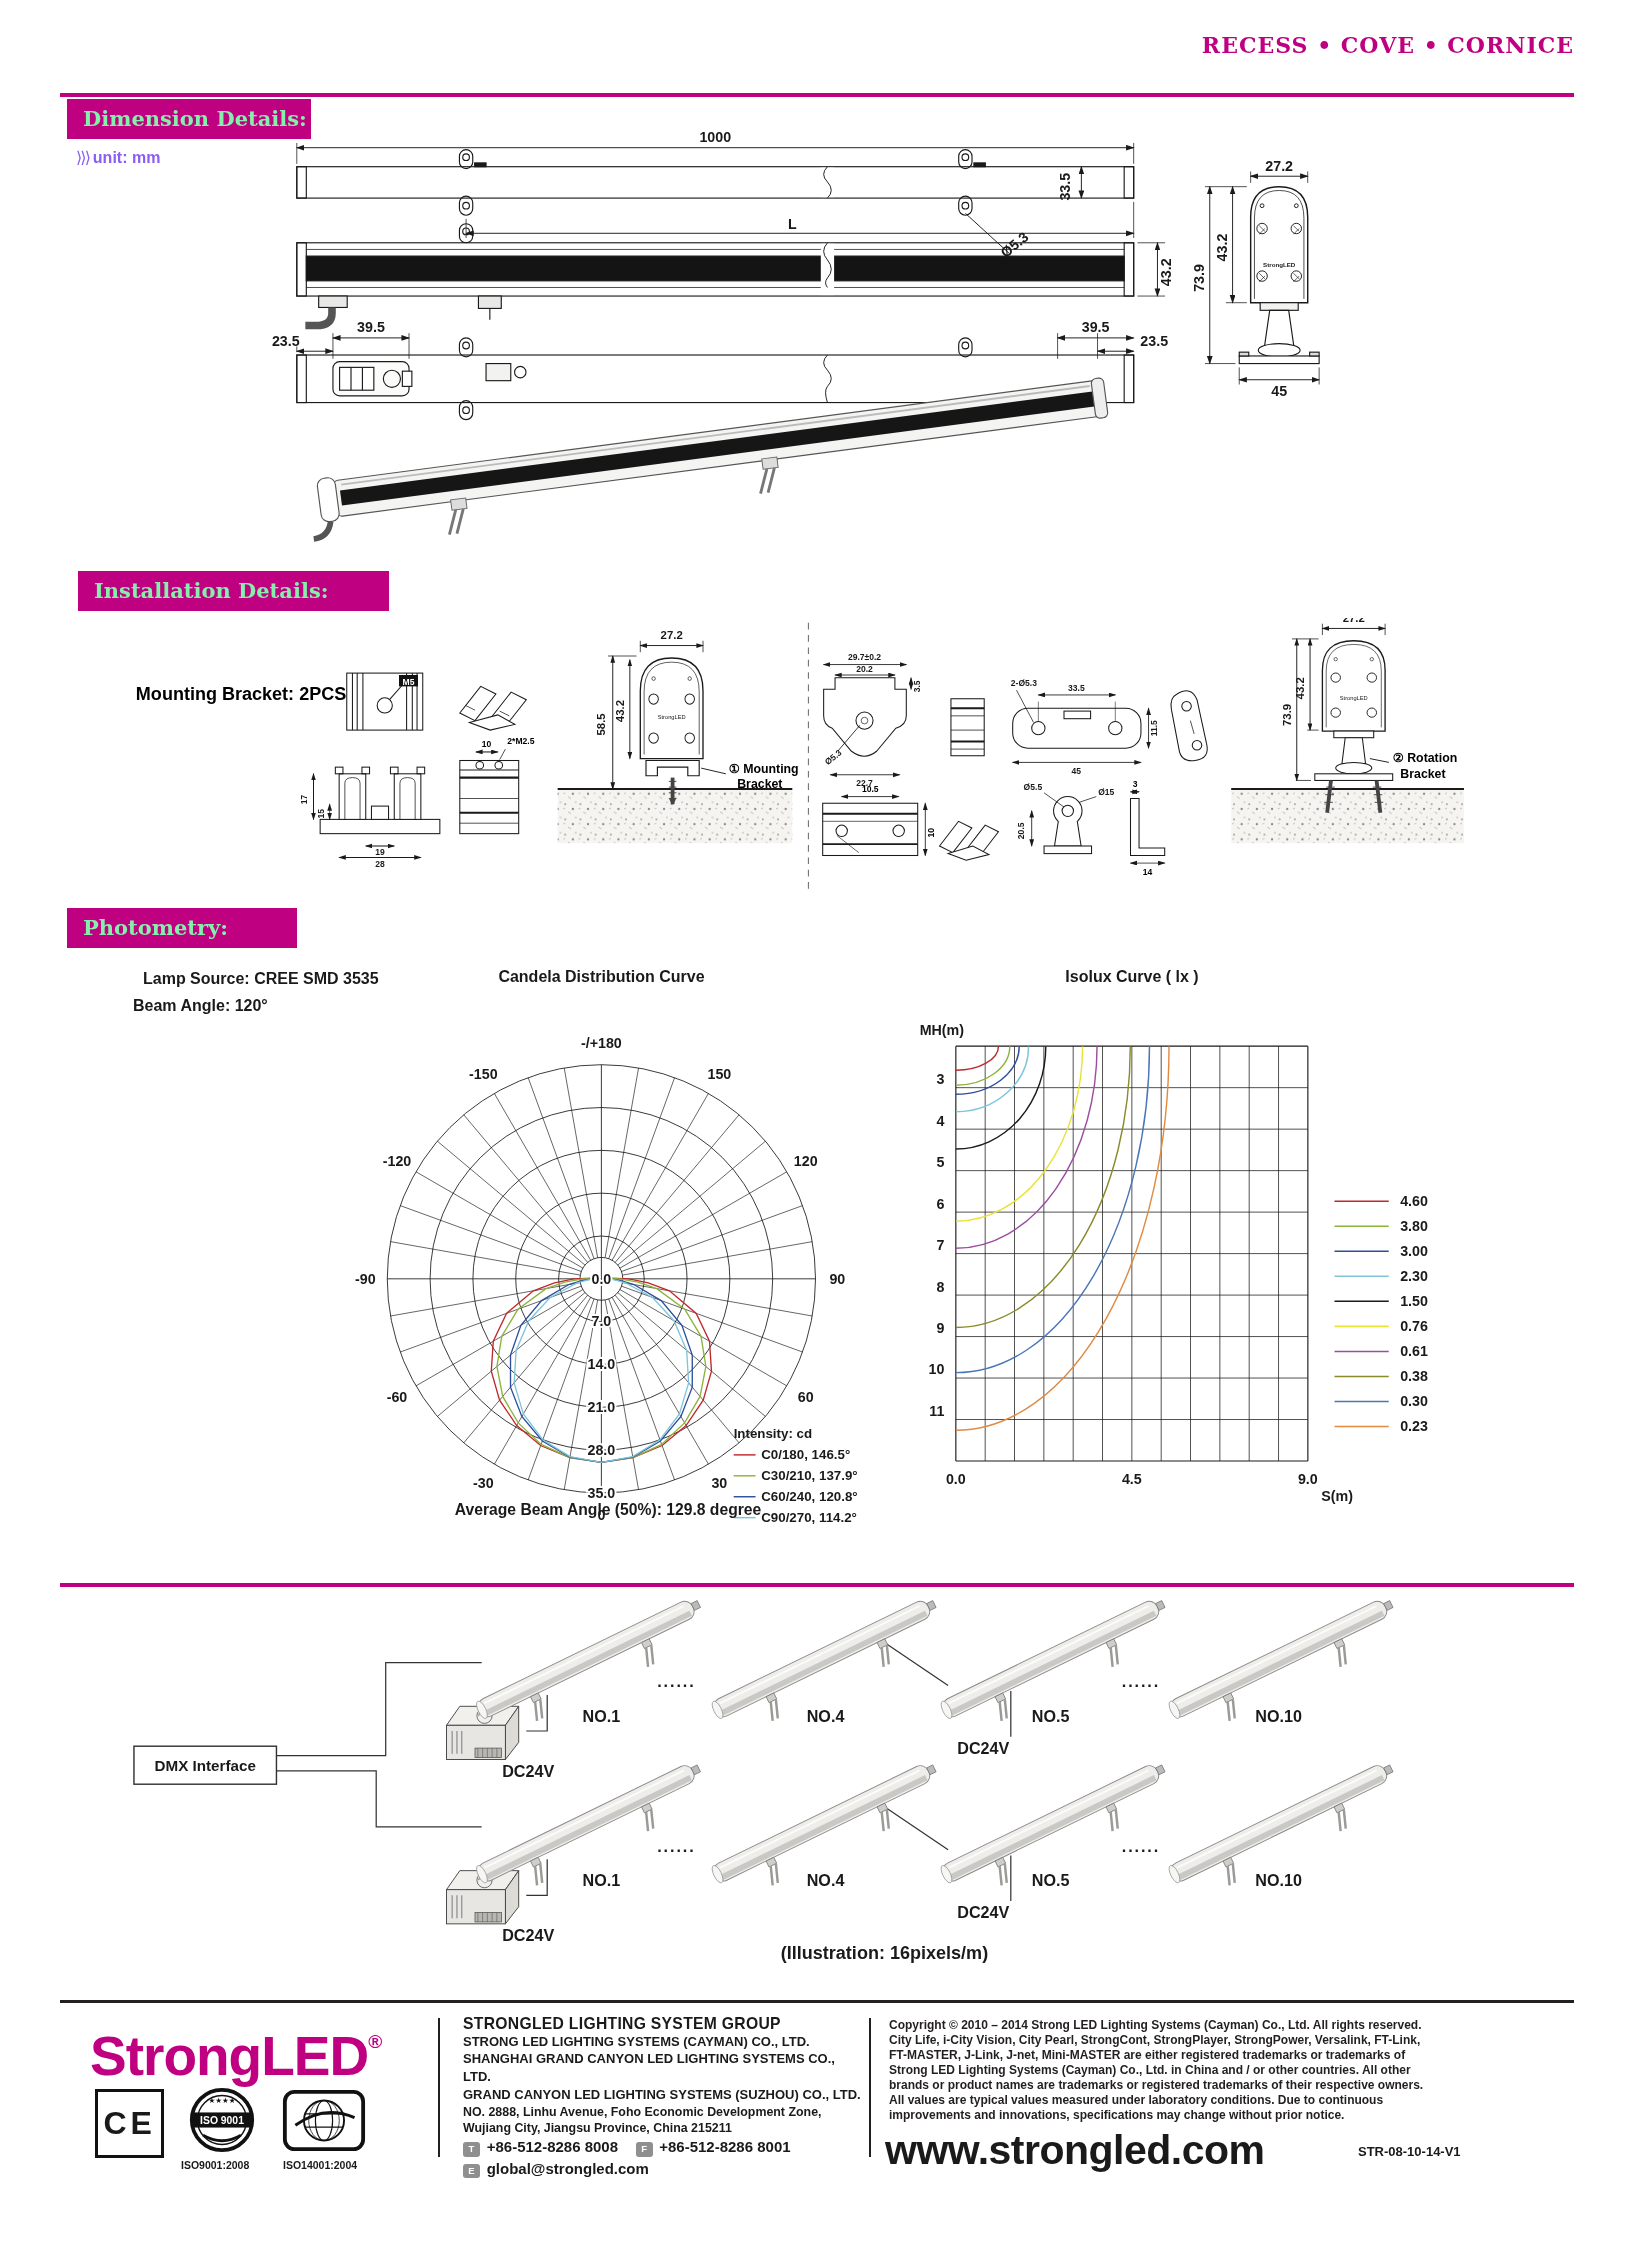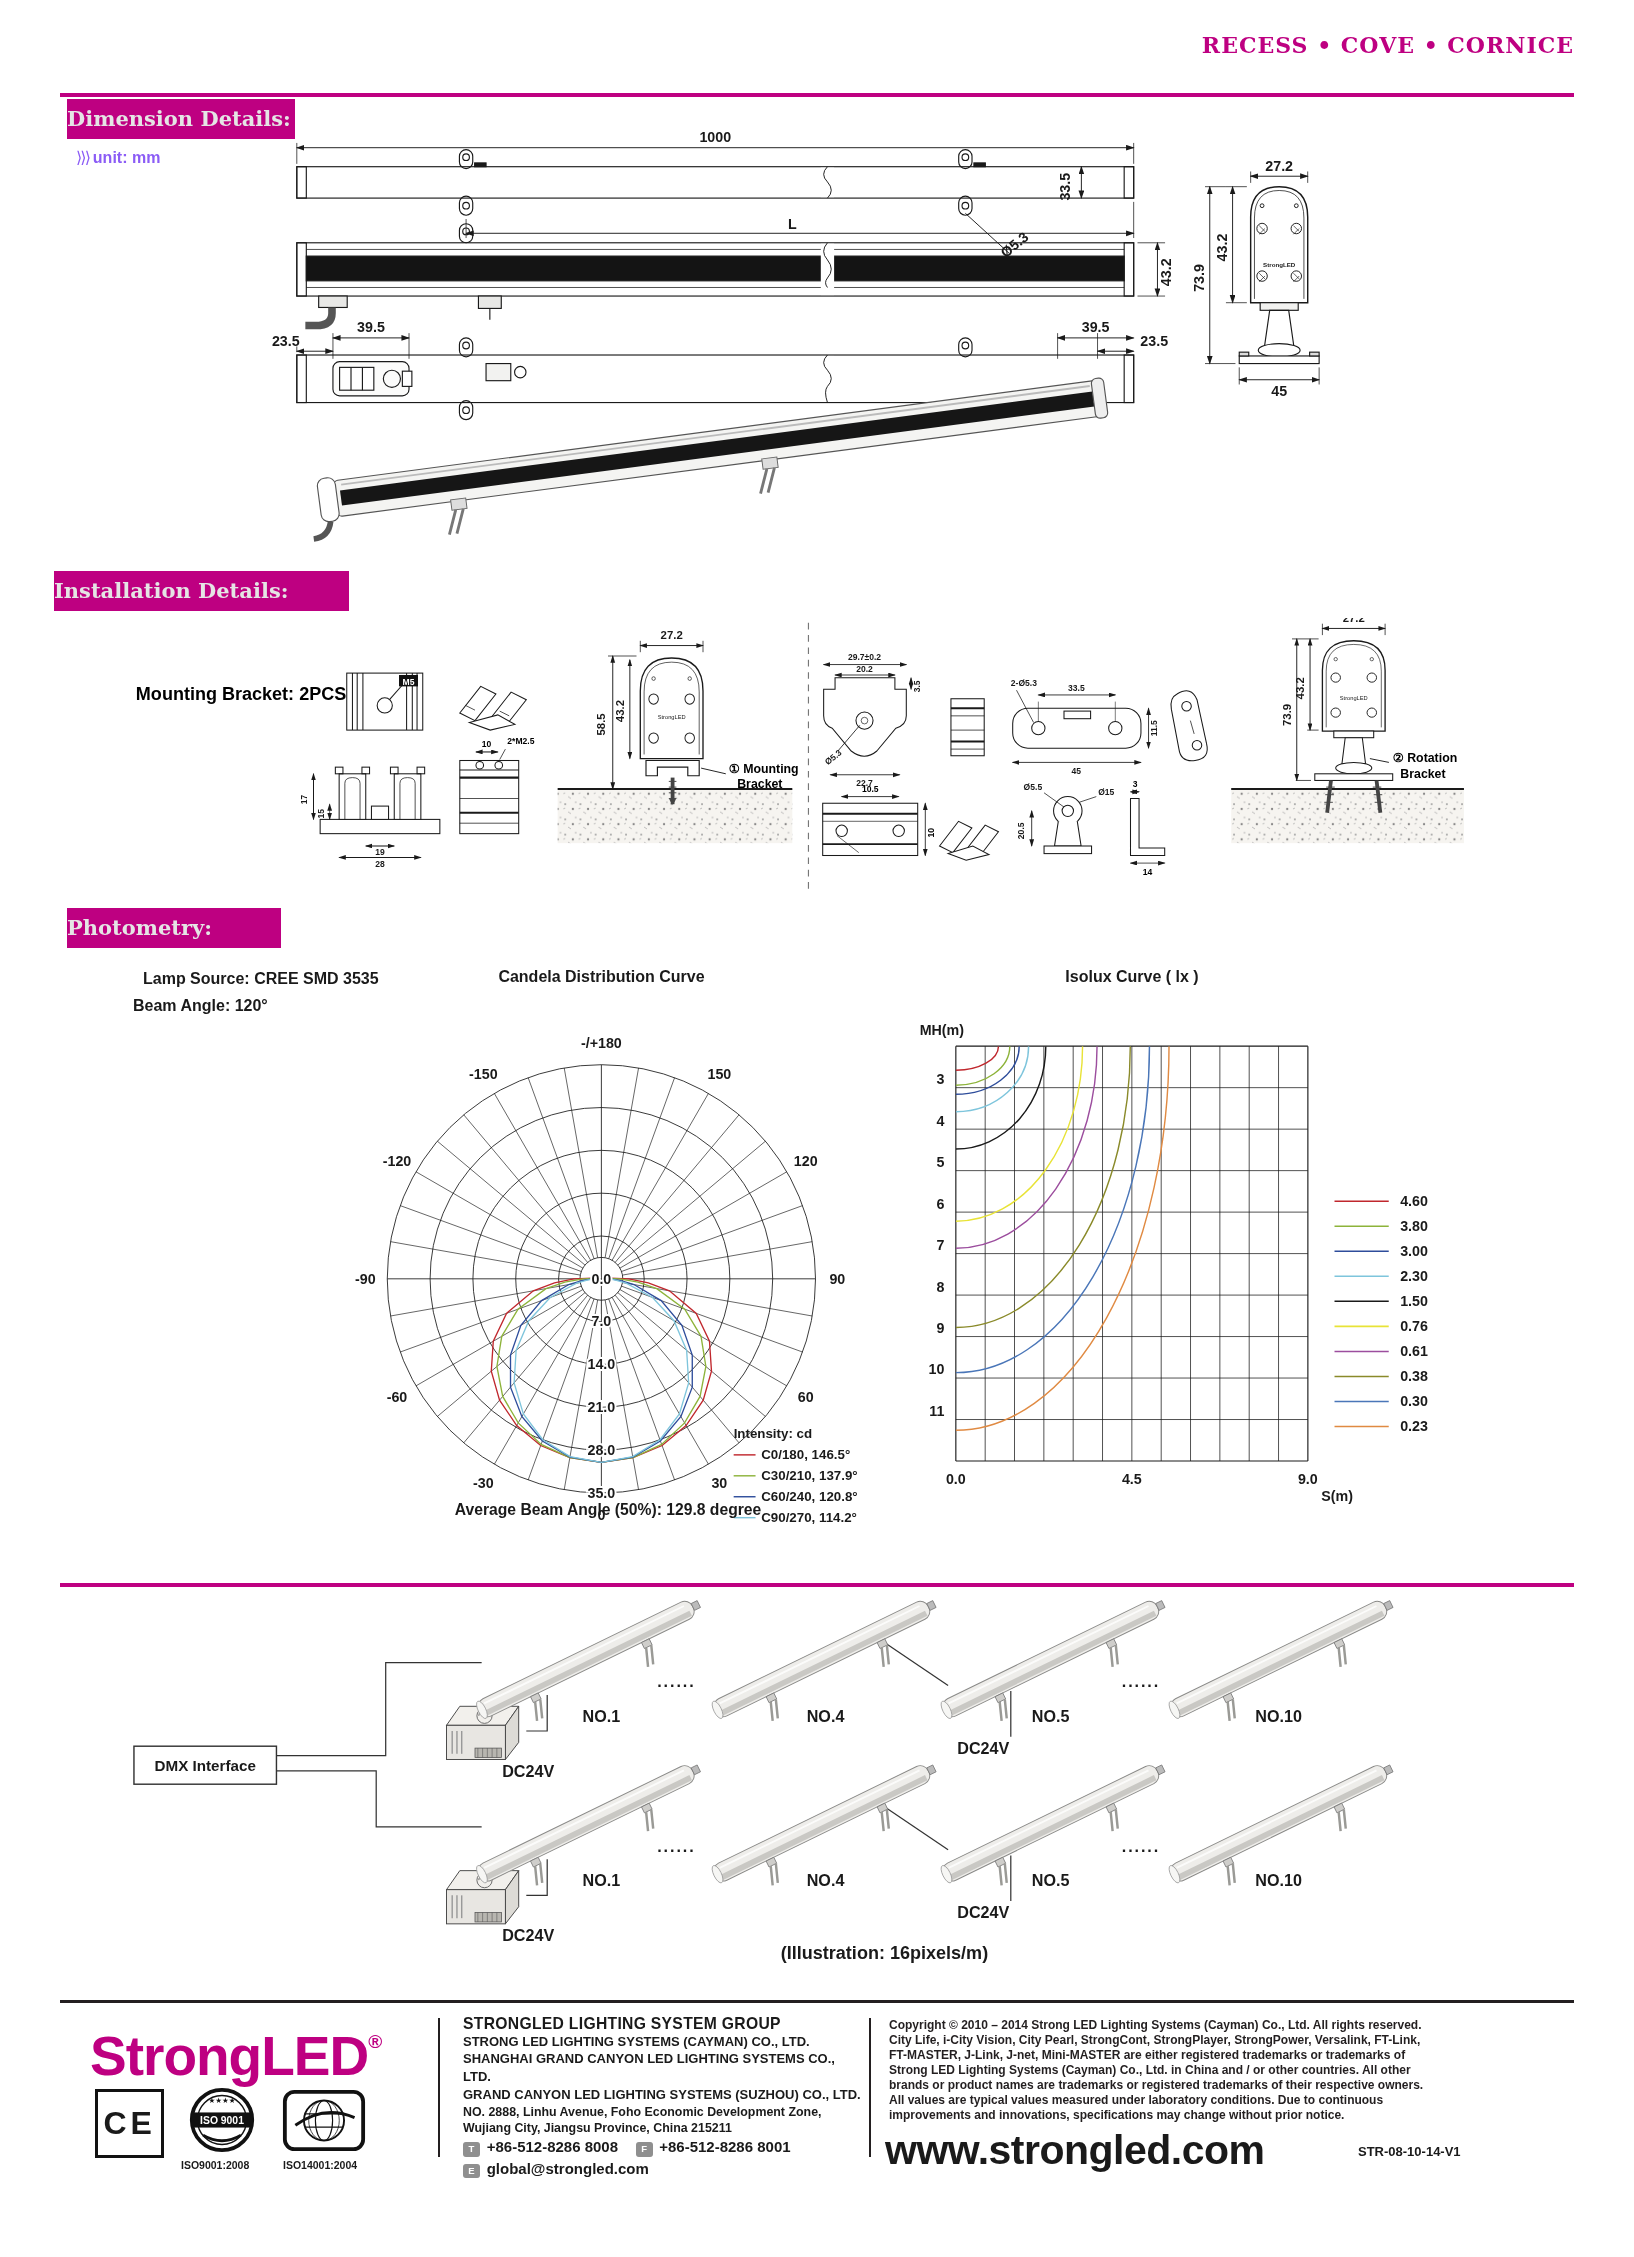--- a/index.html
+++ b/index.html
@@ -3,22 +3,22 @@
 <meta charset="utf-8">
 <style>
   html,body{margin:0;padding:0;background:#888;}
   .page{position:relative;width:1634px;height:2258px;background:#ffffff;margin:0 auto;
         font-family:"Liberation Sans",sans-serif;color:#1a1a1a;overflow:hidden;}
   .abs{position:absolute;}
   .doc-title{font-family:"DejaVu Serif",serif;font-weight:bold;font-size:22px;letter-spacing:1px;
              text-align:right;color:#be0081;}
   .rule{background:#be0081;height:3.8px;}
   .rule-dark{background:#231f20;height:2.9px;}
-  .sec-box{background:#be0081;color:#e5e5e5;font-family:"DejaVu Serif",serif;font-weight:bold;
-           font-size:21px;line-height:40px;height:40px;}
+  .sec-box{background:#be0081;color:#86efac;font-family:"DejaVu Serif",serif;font-weight:bold;
+           font-size:21px;line-height:40px;padding-left:16px;height:40px;}
   .unit{font-size:16px;font-weight:bold;color:#8b5cf6;}
   .unit .chev{letter-spacing:-1.9px;font-weight:normal;margin-right:3.8px;}
   .lbl-b{font-weight:bold;font-size:16px;}
   .chart-title{font-weight:bold;font-size:16px;text-align:center;}
   .note{font-weight:bold;font-size:18px;text-align:center;}
   .caption{font-weight:bold;font-size:15.7px;text-align:center;}
   svg text{font-family:"Liberation Sans",sans-serif;}
   
   .logo{font-size:55px;font-weight:bold;color:#be0081;letter-spacing:-1px;line-height:55px;}
   .logo sup{font-size:19px;vertical-align:27px;}
@@ -189,21 +189,21 @@
       <text x="1089" y="221">39.5</text>
       <text x="1136" y="236" text-anchor="start">23.5</text>
       <text x="1282" y="51">27.2</text>
       <text x="1227" y="132" transform="rotate(-90 1227 132)">43.2</text>
       <text x="1203" y="164" transform="rotate(-90 1203 164)">73.9</text>
       <text x="1282" y="288">45</text>
       <text x="1282" y="152" font-size="6.5">StrongLED</text>
     </g>
   </svg>
 
-  <div class="abs sec-box" style="left:54px;top:571px;width:295px;">Installation Details:</div>
+  <div class="abs sec-box" style="left:78px;top:571px;width:295px;">Installation Details:</div>
 
   <svg class="abs" style="left:60px;top:618px;" width="1514" height="285" viewBox="0 0 1592 300">
     <defs>
       <marker id="i-ae" markerWidth="8" markerHeight="7" refX="7" refY="2.5" orient="auto-start-reverse" markerUnits="userSpaceOnUse">
         <path d="M0,0L8,2.5L0,5Z" fill="#1a1a1a"></path>
       </marker>
       <pattern id="grnd" width="16" height="16" patternUnits="userSpaceOnUse">
         <rect width="16" height="16" fill="#f6f4f0"></rect>
         <circle cx="3" cy="4" r="1" fill="#999"></circle>
           <circle cx="11" cy="9" r="1.2" fill="#888"></circle>

